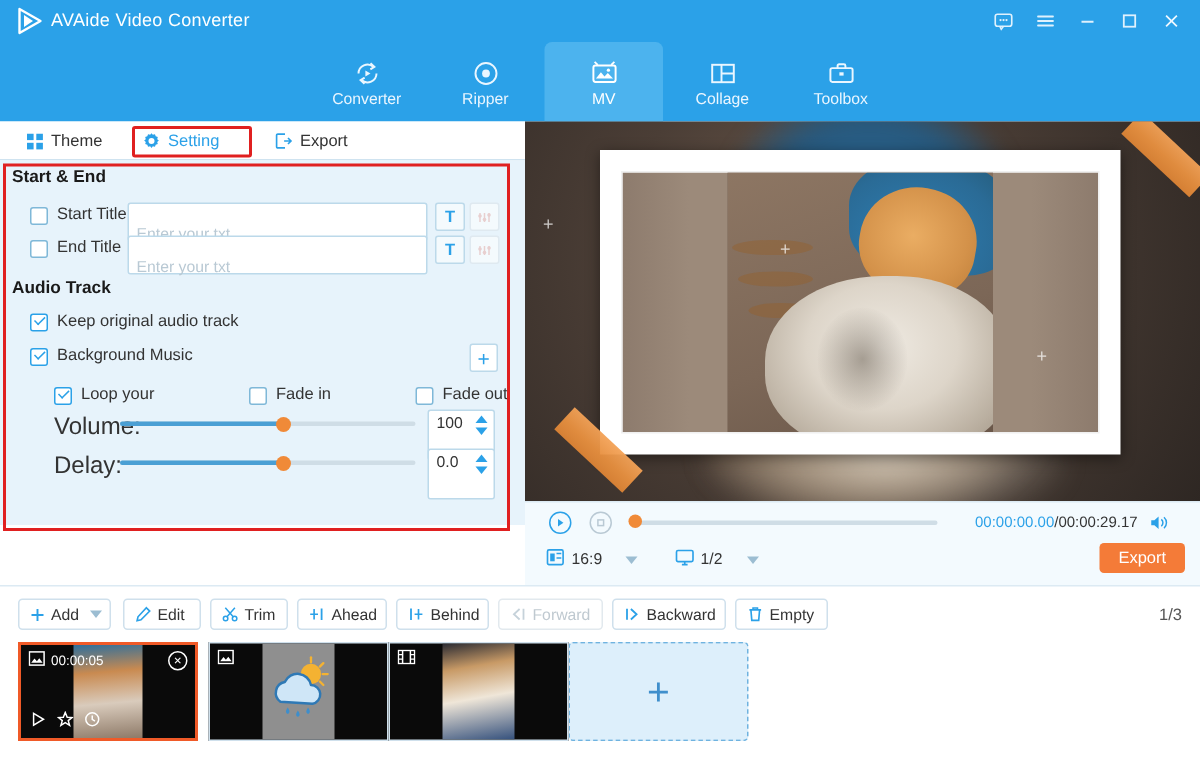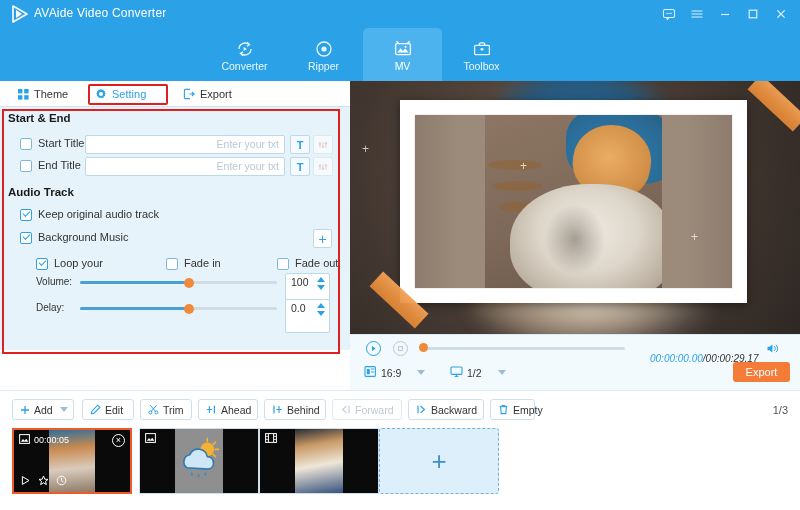--- a/index.html
+++ b/index.html
@@ -91,23 +91,22 @@
   .cbx.checked { border-color: #2ba1e8; }
   .cbx.checked::after {
     content: ""; position: absolute; left: 2px; top: 1px; width: 6px; height: 3px;
     border-left: 1.6px solid #2ba1e8; border-bottom: 1.6px solid #2ba1e8;
     transform: rotate(-45deg);
   }
   .cbx-lbl { position: absolute; font-size: 11px; color: #333; white-space: nowrap; }
 
   .txtfield {
     position: absolute; height: 19px; border: 1px solid #bcd9ea; background: #fff;
-    border-radius: 2px; font-size: 10.5px; color: #b9c9d4; padding: 0 5px;
+    border-radius: 2px; font-size: 10.5px; color: #b9c9d4; padding: 12px 5px;
     line-height: 17px;
-    text-align: right;
   }
   .sqbtn {
     position: absolute; width: 20px; height: 19px; border: 1px solid #bcd9ea;
     background: #f4fafd; border-radius: 2px; display: flex;
     align-items: center; justify-content: center; color: #2ba1e8;
     font-size: 11px; font-weight: bold;
   }
   .sqbtn.disabled { color: #e3c6c6; border-color: #dfe9f0; background: #f4fafd; }
 
   .selbox {
@@ -119,21 +118,21 @@
     position: absolute; right: 6px; top: 8px; width: 0; height: 0;
     border-left: 4px solid transparent; border-right: 4px solid transparent;
     border-top: 5px solid #2ba1e8;
   }
   .plusbtn {
     position: absolute; width: 19px; height: 19px; border: 1px solid #bcd9ea;
     background: #fff; border-radius: 2px; color: #2ba1e8; font-size: 14px;
     display: flex; align-items: center; justify-content: center; line-height: 1;
   }
 
-  .slider-lbl { position: absolute; font-size: 10px; color: #333; }
+  .slider-lbl { position: absolute; font-size: 16px; color: #333; }
   .slider-track {
     position: absolute; height: 3px; background: #cfdde6; border-radius: 2px;
   }
   .slider-fill {
     position: absolute; height: 3px; background: #4a9fd4; border-radius: 2px;
   }
   .slider-knob {
     position: absolute; width: 10px; height: 10px; border-radius: 50%;
     background: #f08a38;
   }
@@ -251,21 +250,21 @@
   .circbtn.stop { border-color: #b9c9d4; }
   .prog-track {
     position: absolute; left: 420px; top: 347px; width: 205px; height: 3px;
     background: #cfdde6; border-radius: 2px;
   }
   .prog-knob {
     position: absolute; left: 419px; top: 343px; width: 9px; height: 9px;
     border-radius: 50%; background: #f08a38;
   }
   .time {
-    position: absolute; left: 650px; top: 353px; font-size: 10px; font-style: italic;
+    position: absolute; left: 650px; top: 343px; font-size: 10px;
   }
   .time .cur { color: #2ba1e8; }
   .time .tot { color: #333; }
   .ctl {
     position: absolute; display: flex; align-items: center; gap: 4px;
     font-size: 10.5px; color: #333;
   }
   .caret-dn {
     width: 0; height: 0; border-left: 4px solid transparent;
     border-right: 4px solid transparent; border-top: 5px solid #9cbdd2;
@@ -404,20 +403,29 @@
       <div class="navtab active">
         <span class="ico">
           <svg width="20" height="20" viewBox="0 0 20 20">
               <path d="M5.5 4.2 L3.4 2.2 M14.5 4.2 L16.6 2.2" stroke="#ffffff" stroke-width="1.2"></path>
               <rect x="2.6" y="4.6" width="14.8" height="11" rx="1.4" fill="none" stroke="#ffffff" stroke-width="1.3"></rect>
               <path d="M4.3 13.4 L7.6 9.2 L10 12 L12.2 9.6 L15.7 13.4 Z" fill="#ffffff"></path>
               <circle cx="12.6" cy="7.8" r="1.1" fill="#ffffff"></circle>
             </svg>
         </span>
         <span>MV</span>
+      </div>
+      <div class="navtab">
+        <span class="ico">
+          <svg width="20" height="20" viewBox="0 0 20 20">
+              <rect x="2.8" y="4.2" width="14.4" height="11.6" fill="none" stroke="#eaf6ff" stroke-width="1.3"></rect>
+              <path d="M9 4.2 v11.6 M9 10 h8.2" stroke="#eaf6ff" stroke-width="1.3"></path>
+            </svg>
+        </span>
+        <span>Collage</span>
       </div>
       <div class="navtab">
         <span class="ico">
           <svg width="20" height="20" viewBox="0 0 20 20">
               <rect x="2.6" y="6.4" width="14.8" height="9.2" rx="1.2" fill="none" stroke="#eaf6ff" stroke-width="1.3"></rect>
               <path d="M7.4 6.4 V4.8 a1 1 0 0 1 1-1 h3.2 a1 1 0 0 1 1 1 V6.4" fill="none" stroke="#eaf6ff" stroke-width="1.3"></path>
               <rect x="8.6" y="9.2" width="2.8" height="2.2" fill="#eaf6ff"></rect>
             </svg>
         </span>
         <span>Toolbox</span>
@@ -661,21 +669,21 @@
     </div>
     <div class="tbtn" style="left:408px; width:76px;">
       <span>
           <svg width="11" height="11" viewBox="0 0 11 11">
             <path d="M2 1.8 v7.4" stroke="#2ba1e8" stroke-width="1.2"></path>
             <path d="M4.6 2 L8.4 5.5 L4.6 9" fill="none" stroke="#2ba1e8" stroke-width="1.2"></path>
           </svg>
         </span>
       <span>Backward</span>
     </div>
-    <div class="tbtn" style="left:490px; width:45px;">
+    <div class="tbtn" style="left:490px; width:62px;">
       <span>
           <svg width="11" height="11" viewBox="0 0 11 11">
             <path d="M1.6 2.6 h7.8" stroke="#2ba1e8" stroke-width="1.1"></path>
             <path d="M4 2.6 V1.4 h3 V2.6" fill="none" stroke="#2ba1e8" stroke-width="1"></path>
             <path d="M2.6 2.6 L3.2 9.6 h4.6 L8.4 2.6" fill="none" stroke="#2ba1e8" stroke-width="1.1"></path>
           </svg>
         </span>
       <span>Empty</span>
     </div>
     <div class="pageind">1/3</div>

